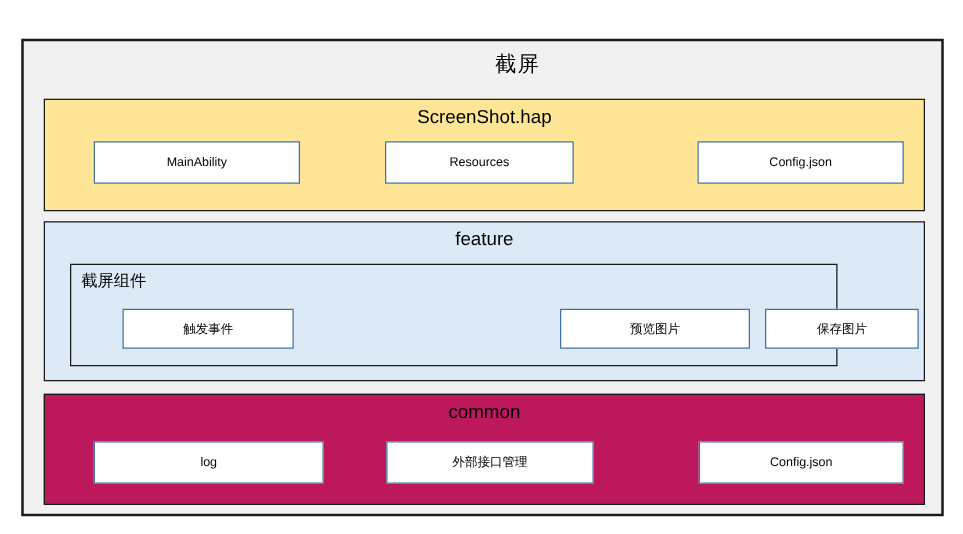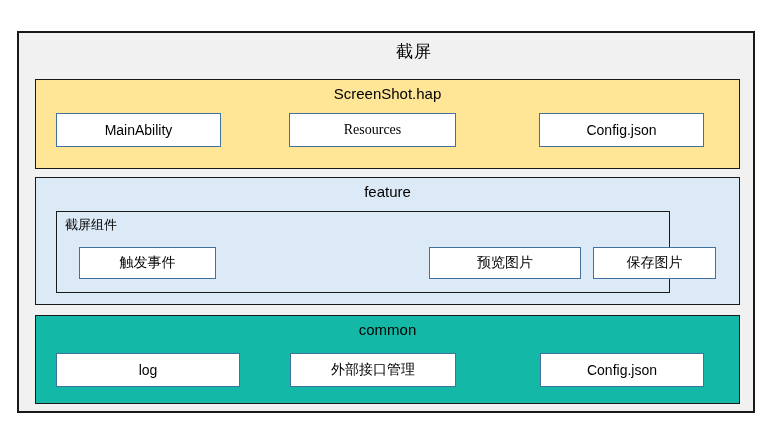--- a/index.html
+++ b/index.html
@@ -14,34 +14,34 @@
   .outer-title{
     position:absolute;top:7px;left:0;width:100%;text-align:center;
     font-size:17px;letter-spacing:1px;padding-left:28px;
   }
   .band{
     position:absolute;left:16px;width:705px;
     border:1.5px solid #1a1a1a;box-sizing:border-box;
   }
   .band-yellow{top:46px;height:90px;background:#ffe596;}
   .band-feature{top:144px;height:128px;background:#dce9f6;}
-  .band-common{top:282px;height:89px;background:#14b8a6;}
+  .band-common{top:282px;height:89px;background:#be185d;}
   .band-title{
     position:absolute;top:5px;left:0;width:100%;text-align:center;
     font-size:15px;
   }
   .node{
     position:absolute;background:#ffffff;border:1px solid #41719c;
     box-sizing:border-box;display:flex;align-items:center;justify-content:center;
-    font-size:14px;white-space:nowrap;
+    font-size:10px;white-space:nowrap;margin-left:19px;
   }
   
   .band-yellow .node{top:33px;height:34px;}
   .node-mainability{left:20px;width:165px;}
-  .node-resources{left:253px;width:167px;font-family:Liberation Serif, serif;}
+  .node-resources{left:253px;width:151px;}
   .node-config-hap{left:503px;width:165px;}
   
   .subgroup{
     position:absolute;left:20px;top:33px;width:614px;height:82px;
     border:1.5px solid #1a1a1a;box-sizing:border-box;background:#dce9f6;
   }
   .subgroup-label{
     position:absolute;left:8px;top:4px;font-size:13px;
   }
   .subgroup .node{top:35px;height:32px;}

